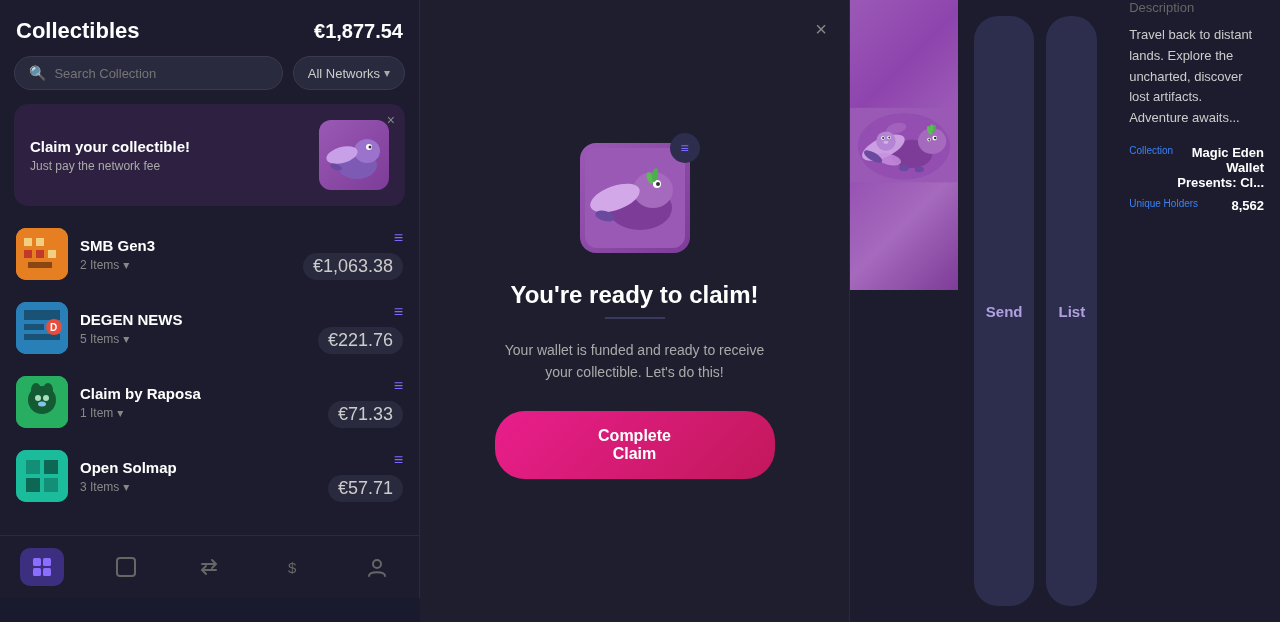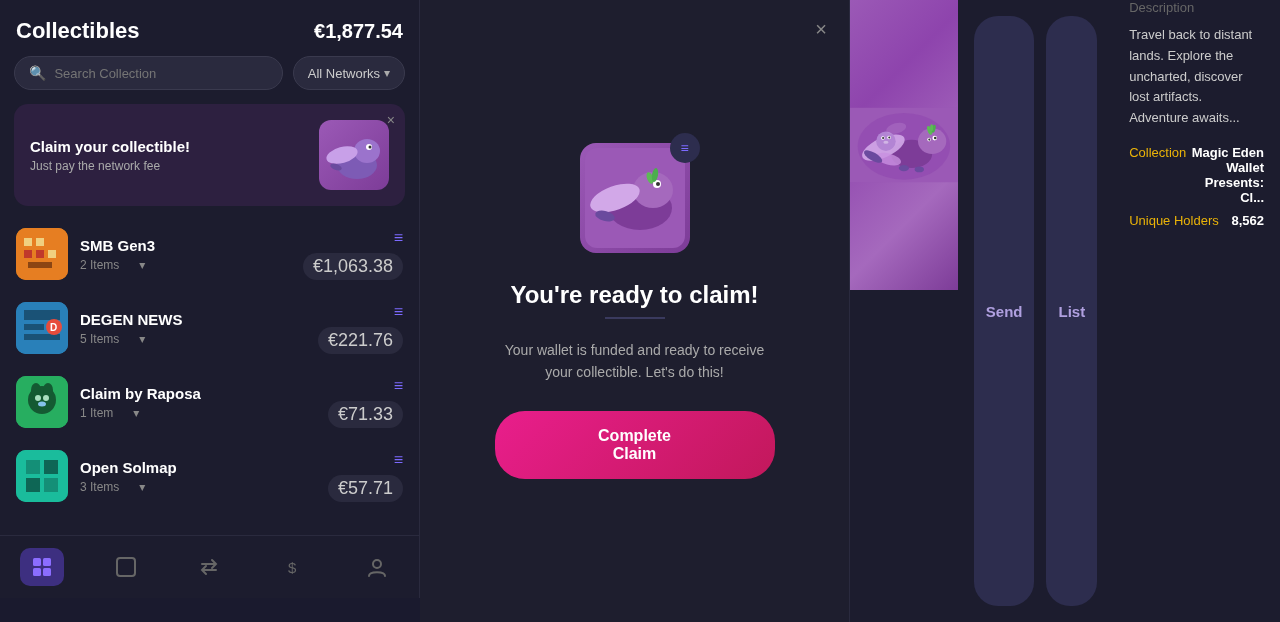--- a/index.html
+++ b/index.html
@@ -181,21 +181,21 @@
       font-size: 15px;
       font-weight: 600;
       margin-bottom: 4px;
     }
 
     .collection-items {
       color: #888;
       font-size: 12px;
       display: flex;
       align-items: center;
-      gap: 20px;
+      gap: 4px;
     }
 
     .collection-right {
       display: flex;
       flex-direction: column;
       align-items: flex-end;
       gap: 6px;
     }
 
     .collection-menu {
@@ -394,22 +394,22 @@
     }
 
     .detail-row {
       display: flex;
       justify-content: space-between;
       align-items: flex-start;
       margin-bottom: 8px;
     }
 
     .detail-label {
-      color: #eab308;
-      font-size: 13px;
+      color: #3b82f6;
+      font-size: 10px;
     }
 
     .detail-value {
       color: #ffffff;
       font-size: 13px;
       font-weight: 600;
       text-align: right;
       max-width: 200px;
     }
   </style>

